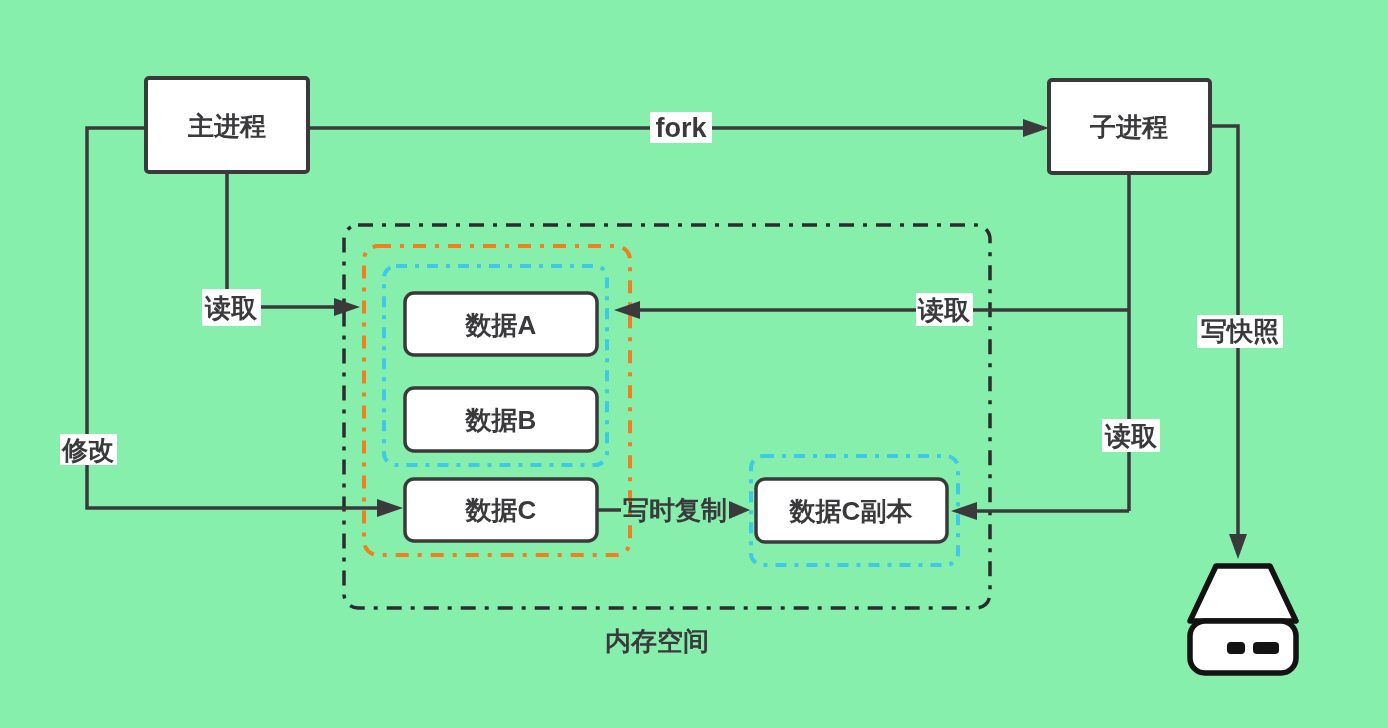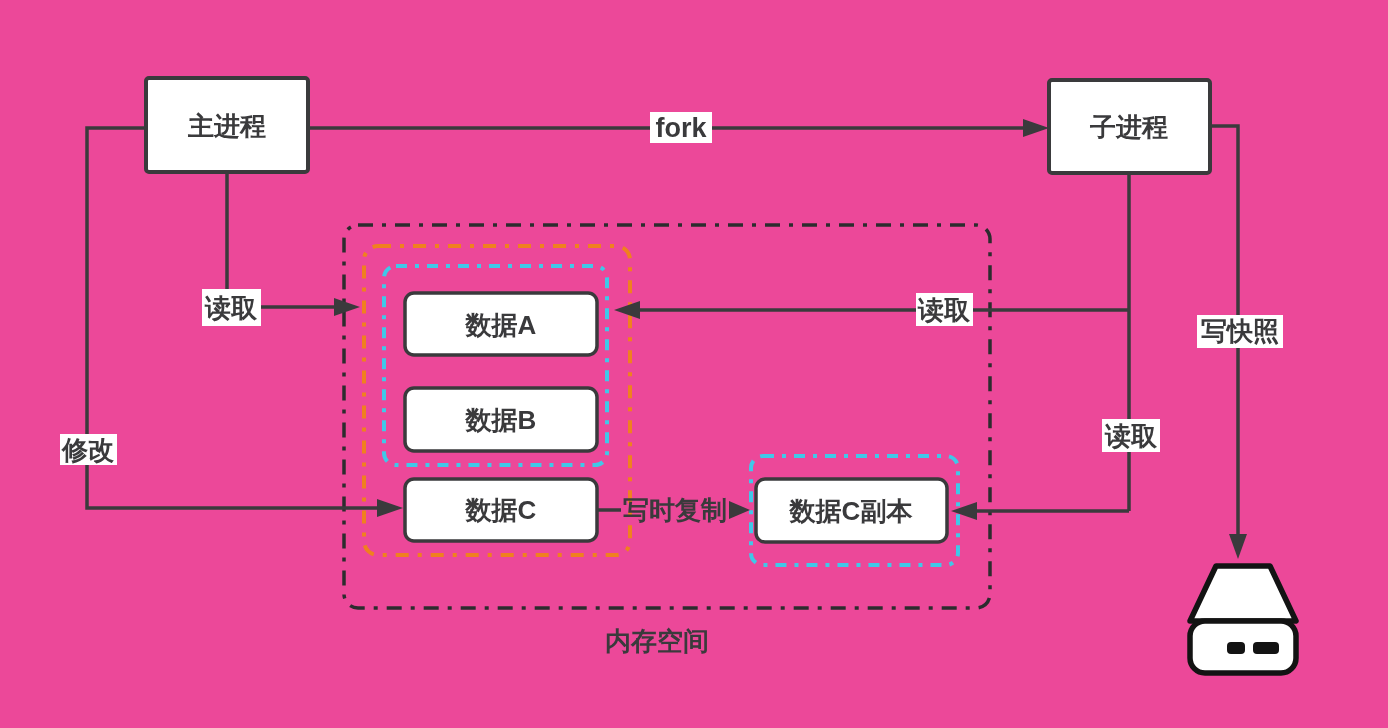--- a/index.html
+++ b/index.html
@@ -4,21 +4,21 @@
 <style>
   html, body {
     margin: 0;
     padding: 0;
     background: #ffffff;
   }
   .stage {
     position: relative;
     width: 1388px;
     height: 728px;
-    background: #ec4899;
+    background: #86efac;
     overflow: hidden;
     font-family: "Liberation Sans", "DejaVu Sans", sans-serif;
   }
   svg { display: block; }
 
   .line        { stroke: #3a3a3c; stroke-width: 3.5; fill: none; }
   .arrowhead   { fill: #3a3a3c; stroke: none; }
   .node-box    { fill: #ffffff; stroke: #3a3a3c; stroke-width: 3.5; }
   .proc-box    { fill: #ffffff; stroke: #3a3a3c; stroke-width: 4; }
 

